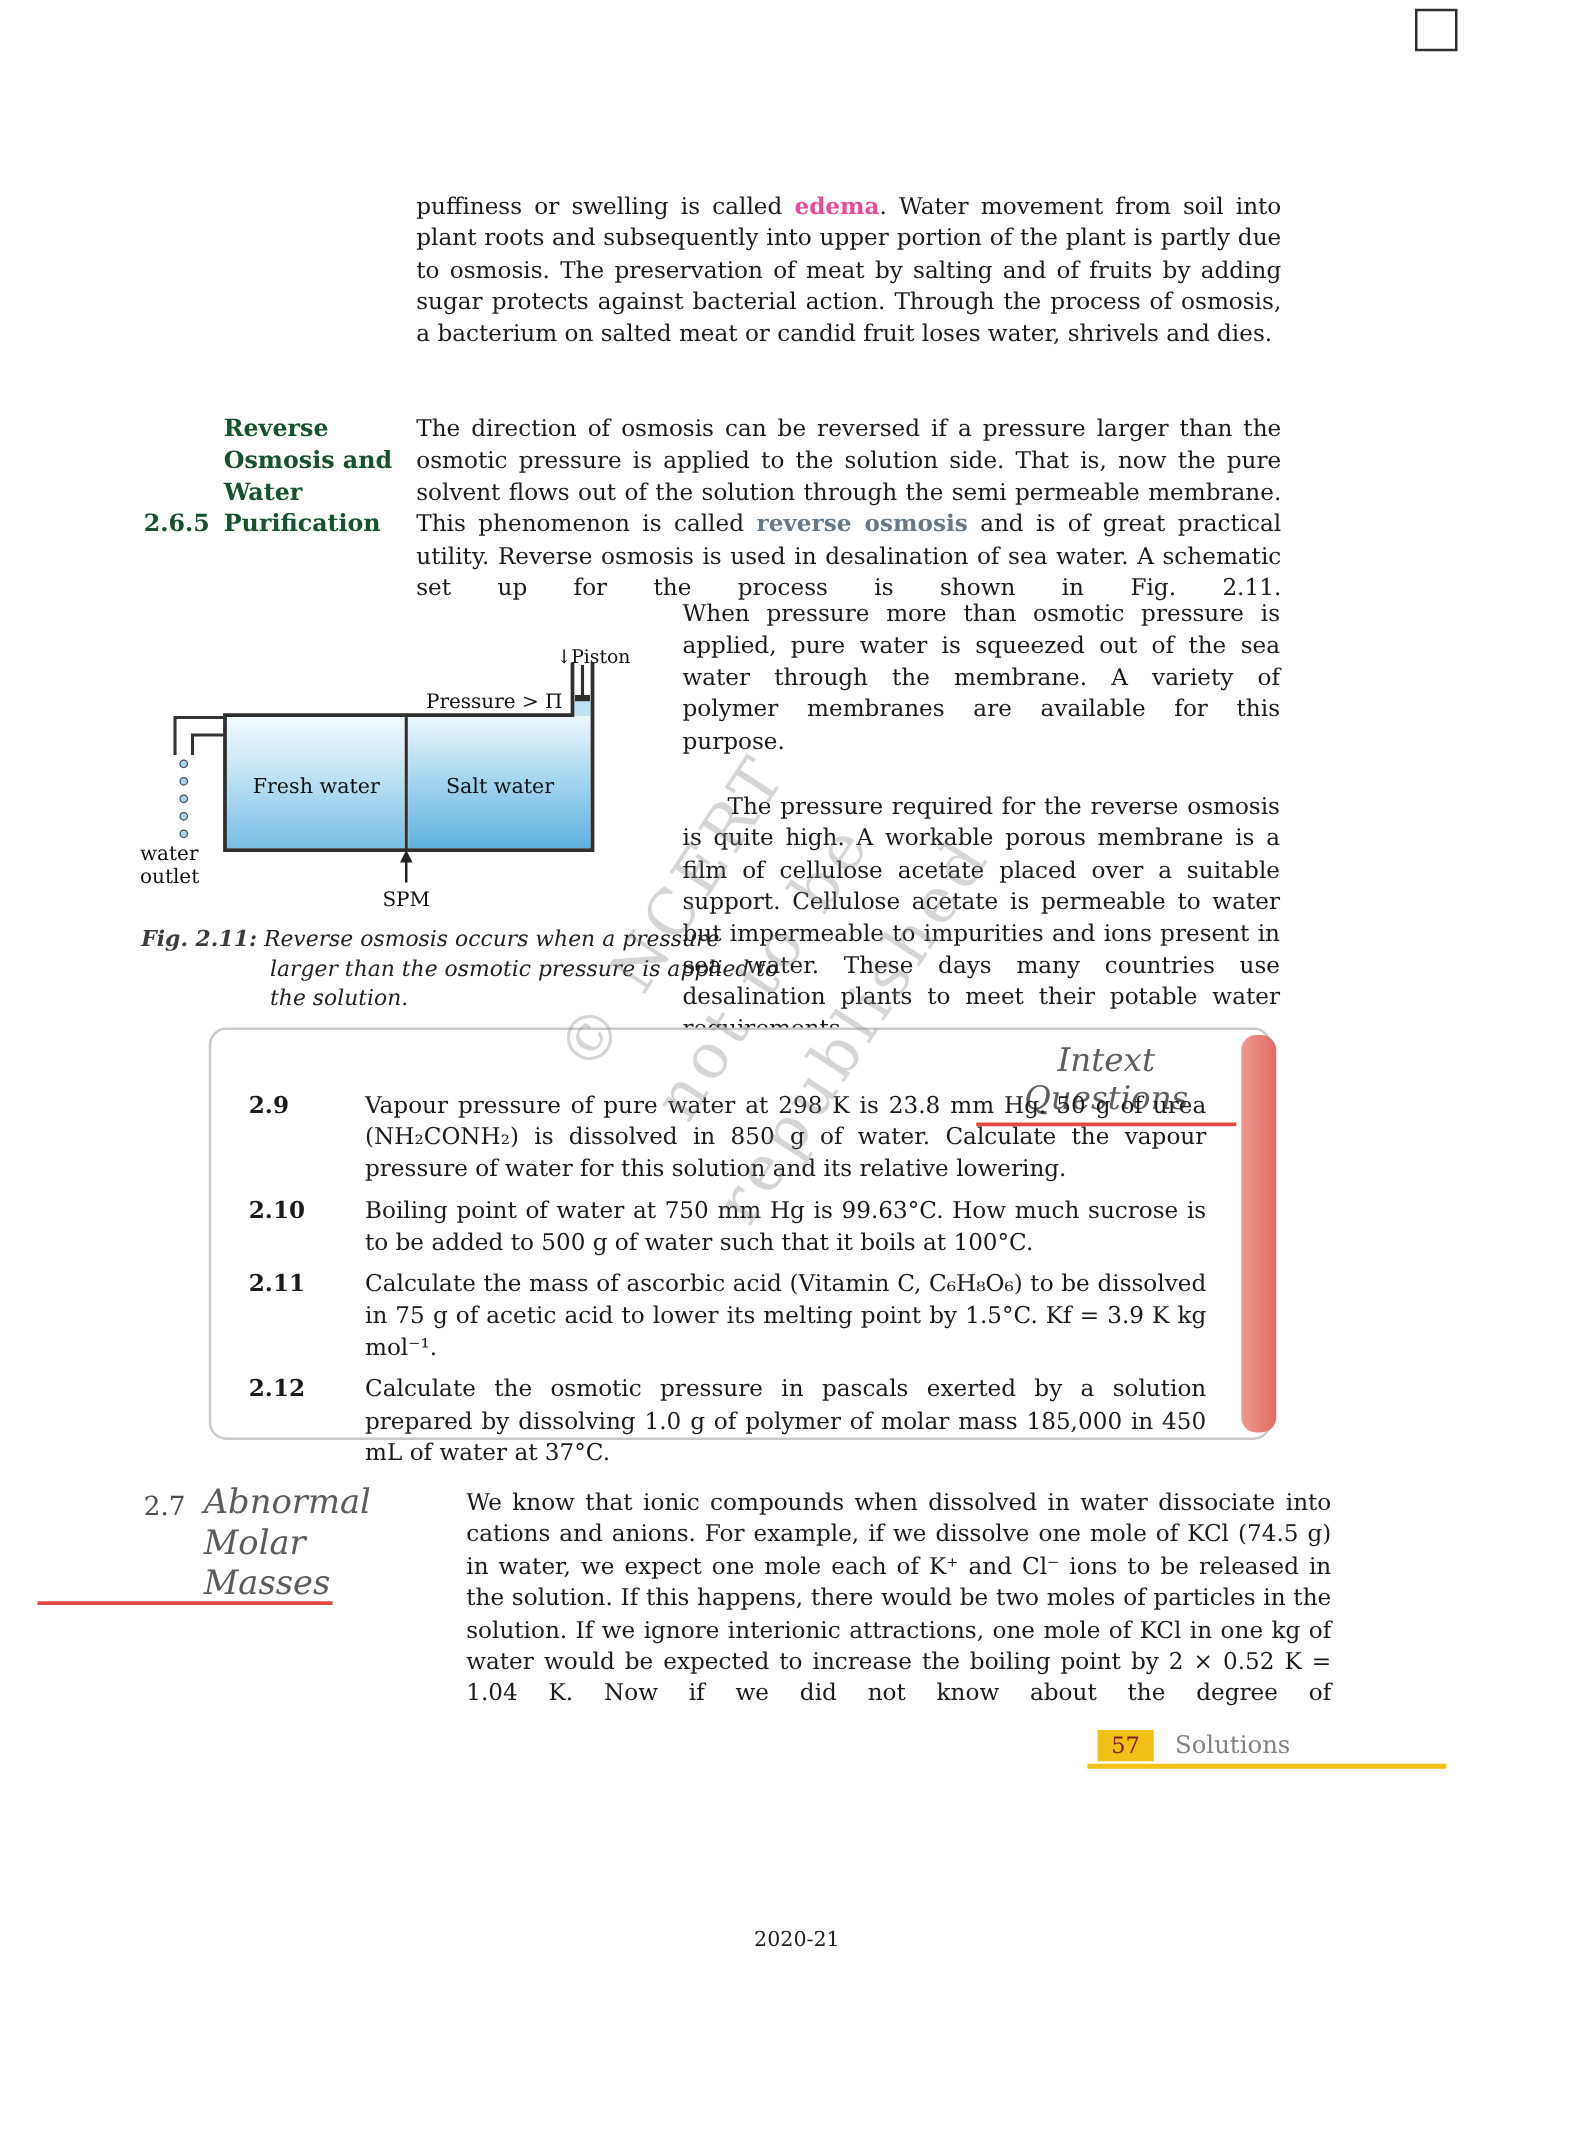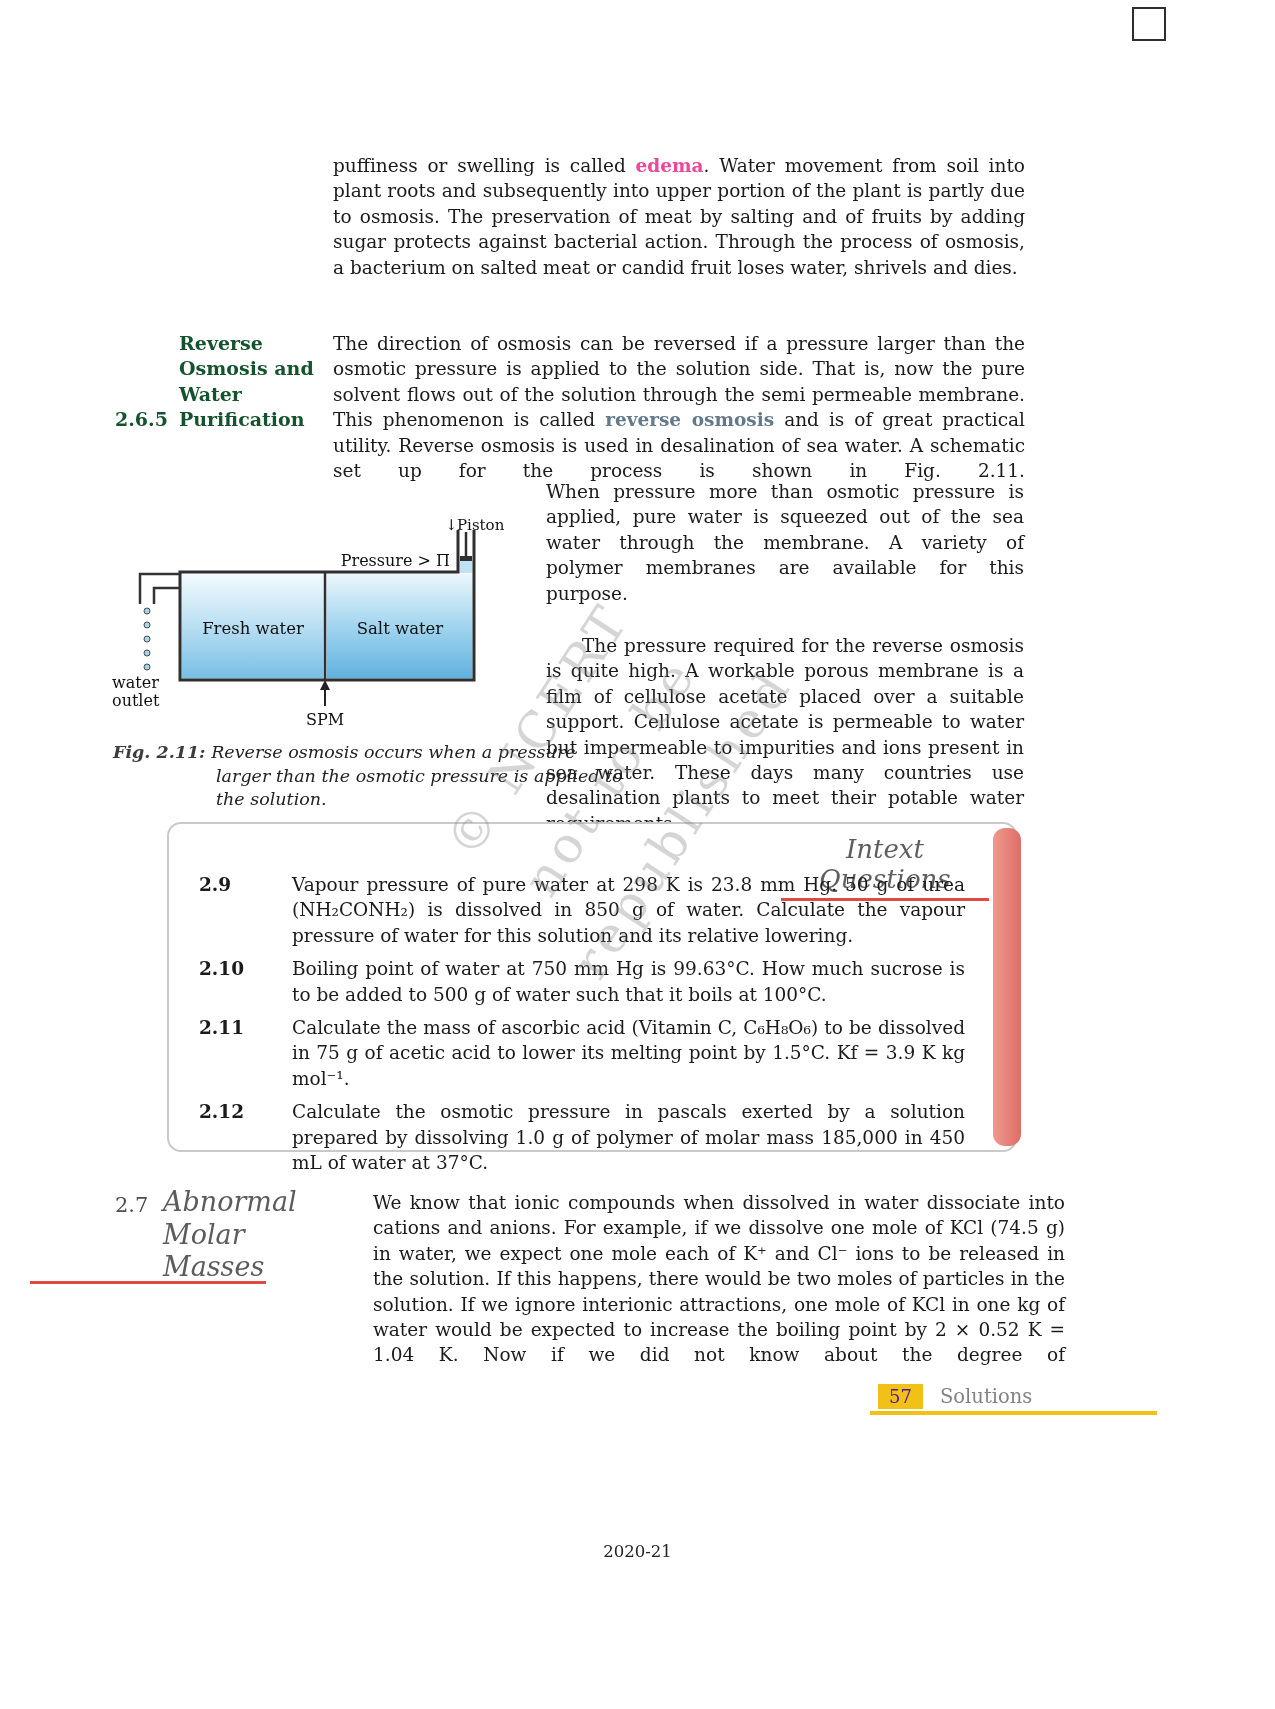--- a/index.html
+++ b/index.html
@@ -41,21 +41,21 @@
   .q-row{display:flex;margin-bottom:8px;gap:35px;}
   .q-num{width:58px;flex:none;font-weight:bold;font-size:18.5px;line-height:25.4px;}
   .q-text{width:706px;font-size:18.5px;line-height:25.4px;text-align:justify;}
 
   .sec27-num{left:115px;top:1193px;font-size:21px;color:#4e4e4e;}
   .sec27-title{left:163px;top:1186px;font-style:italic;font-size:27px;line-height:32.5px;color:#5c5c5c;}
   .red-rule{left:30px;top:1281px;width:236px;height:3px;background:var(--accent_red,#e04a42);}
   .sec27-body{left:333px;top:1190px;width:692px;margin-left:40px;}
 
   .footer{left:878px;top:1384px;}
-  .pg-num{display:inline-block;background:var(--footer_yellow,#f2c118);color:#4c1d95;font-size:18px;padding:2px 11px;}
+  .pg-num{display:inline-block;background:var(--footer_yellow,#f2c118);color:#7f1d1d;font-size:18px;padding:2px 11px;}
   .pg-sec{color:#828282;font-size:19.5px;margin-left:12px;}
   .footer-rule{left:870px;top:1411px;width:287px;height:3.5px;background:var(--footer_yellow,#f2c118);}
   .year{left:0;right:0;top:1542px;text-align:center;font-size:16.5px;color:#222;}
 
   svg text{font-family:"DejaVu Serif",serif;fill:#111;}
 </style>
 </head>
 <body>
 
 <div>

